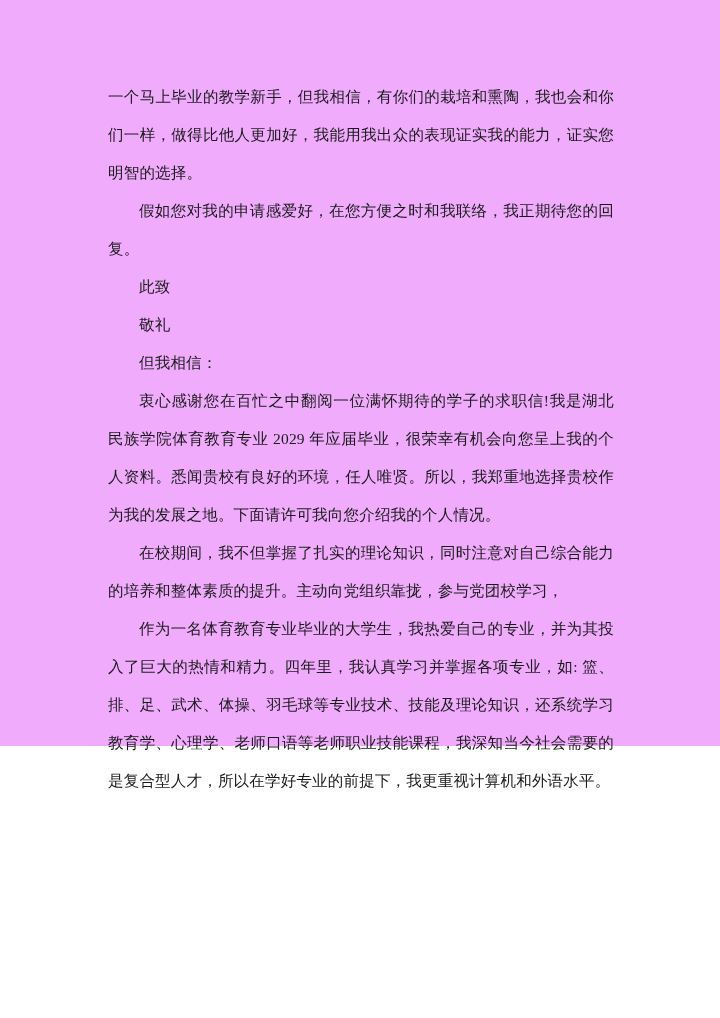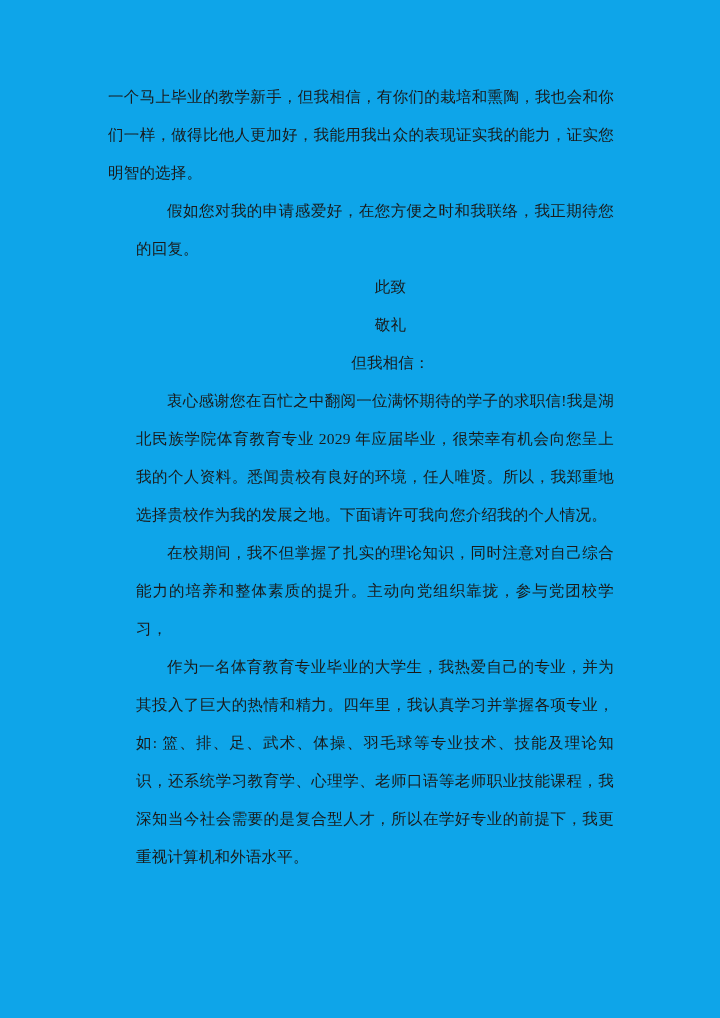--- a/index.html
+++ b/index.html
@@ -10,46 +10,45 @@
   body {
     width: 720px;
     height: 1018px;
     font-family: "Liberation Serif", "DejaVu Serif", serif;
     color: #000000;
     overflow: hidden;
   }
   .page {
     position: relative;
     width: 720px;
-    height: 1018px;
-    background: #0ea5e9;
+    height: 746px;
+    background: #f0abfc;
     box-sizing: border-box;
   }
   .content {
     position: absolute;
     left: 108px;
     top: 78px;
     width: 506px;
   }
   .para {
     margin: 0 0 0 0;
     font-size: 15.5px;
     line-height: 38px;
     text-align: justify;
     text-justify: inter-ideograph;
     letter-spacing: 0.2px;
     color: #1a1a1a;
     font-family: "Liberation Serif", "DejaVu Serif", serif;
   }
   .para.indent {
     text-indent: 31px;
-    margin-left: 28px;
   }
   .para.tight {
-    text-align: center;
+    text-align: left;
   }
 </style>
 </head>
 <body>
 
 <div class="page">
   <div class="content">
     <p class="para">一个马上毕业的教学新手，但我相信，有你们的栽培和熏陶，我也会和你们一样，做得比他人更加好，我能用我出众的表现证实我的能力，证实您明智的选择。</p>
     <p class="para indent">假如您对我的申请感爱好，在您方便之时和我联络，我正期待您的回复。</p>
     <p class="para indent tight">此致</p>

